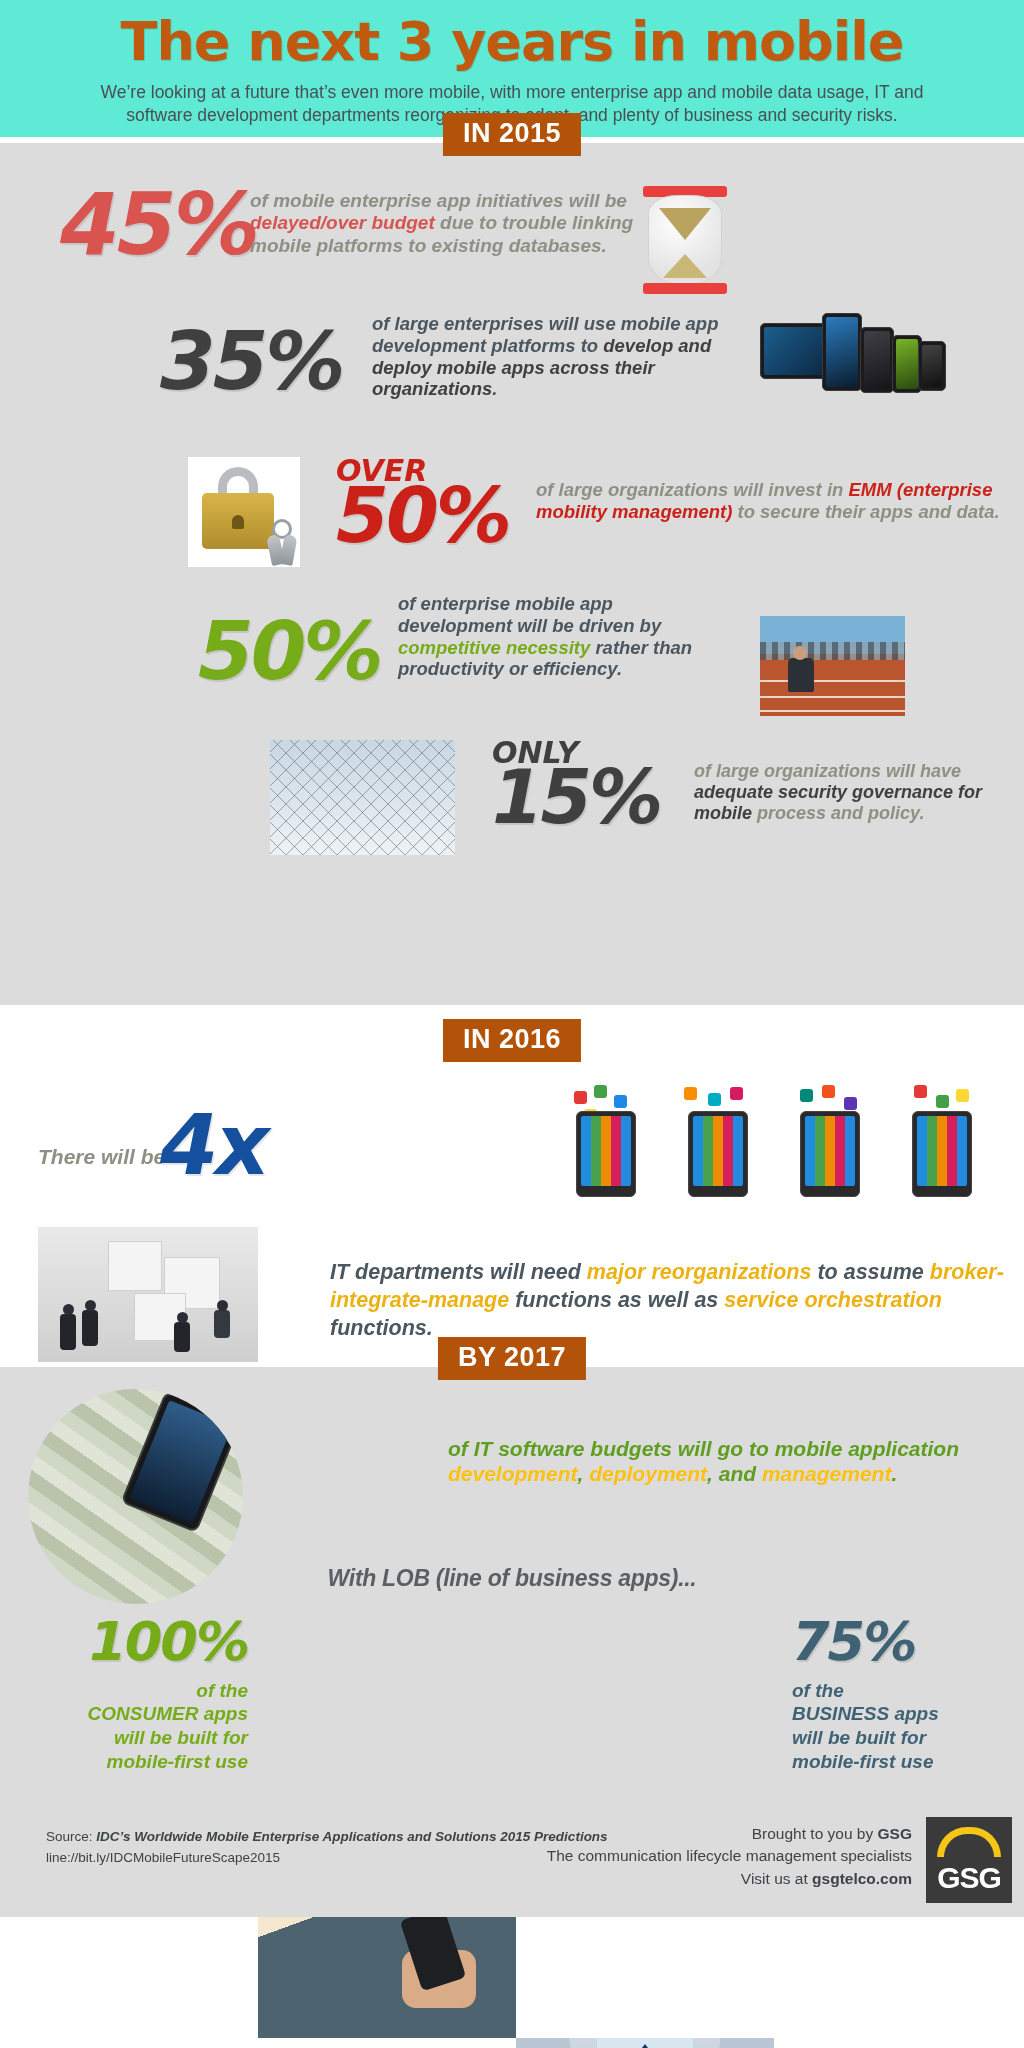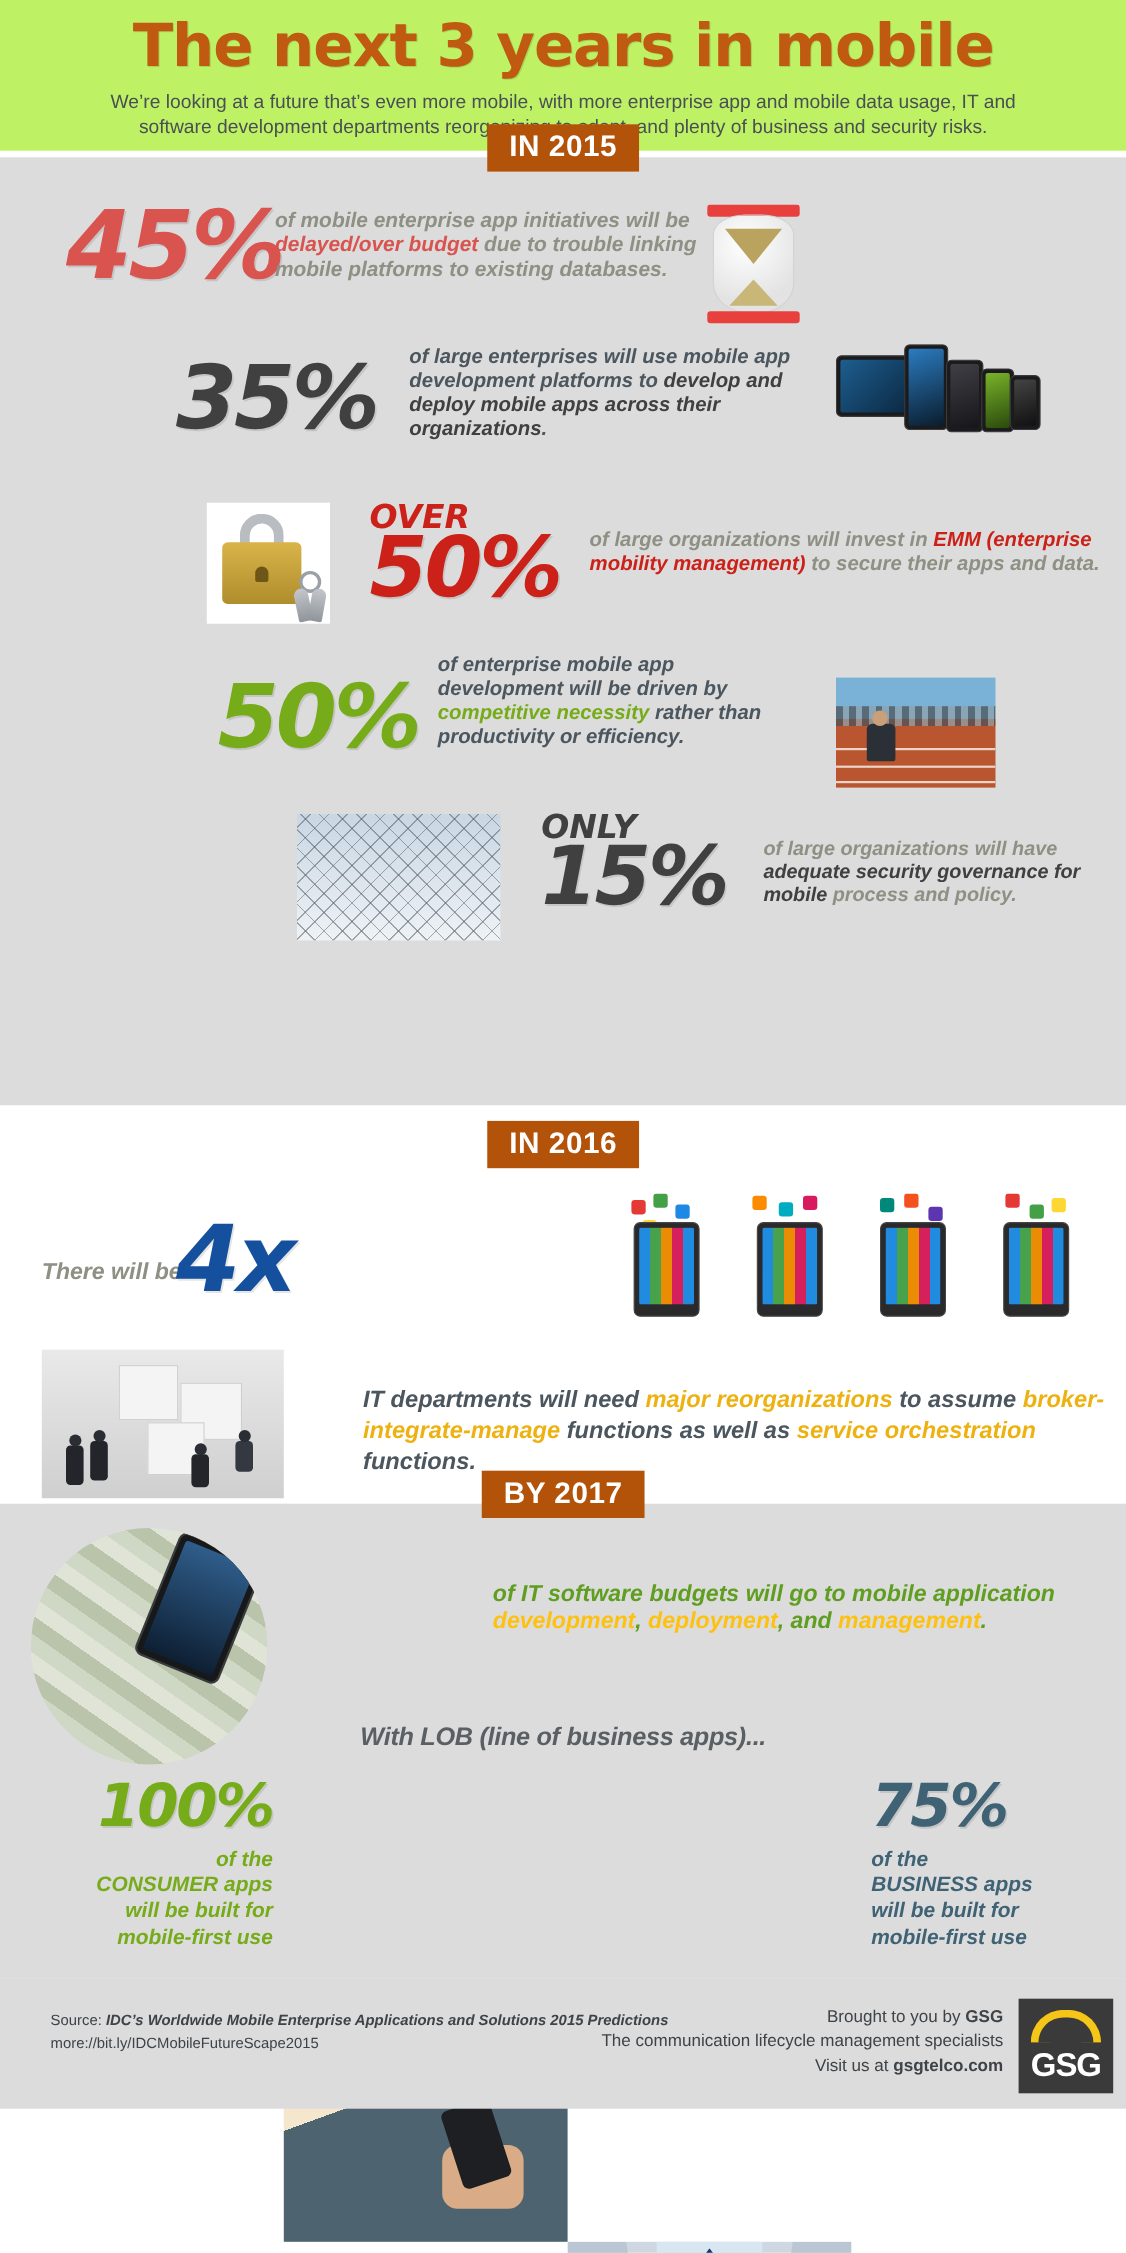--- a/index.html
+++ b/index.html
@@ -6,21 +6,21 @@
   html, body {
     width: 1024px;
     height: 2048px;
     font-family: "Liberation Sans", sans-serif;
     background: #ffffff;
     overflow: hidden;
   }
   .page { position: relative; width: 1024px; height: 2048px; }
 
   
-  .header { background:#bef264; padding: 14px 40px 10px; text-align:center; }
+  .header { background:#5eead4; padding: 14px 40px 10px; text-align:center; }
   .title {
     color:#c05a10;
     font-size: 54px;
     font-weight: bold;
     letter-spacing: -1px;
     line-height: 1.05;
     font-family: "DejaVu Sans", sans-serif;
     text-shadow: 1px 1px 0 rgba(0,0,0,.12);
   }
   .subtitle {
@@ -411,21 +411,21 @@
         <div>BUSINESS apps</div>
         <div>will be built for</div>
         <div>mobile-first use</div>
       </div>
     </div>
   </div>
 
   <div class="footer">
     <div class="src">
       <div><span>Source: </span><b>IDC’s Worldwide Mobile Enterprise Applications and Solutions 2015 Predictions</b></div>
-      <div>more://bit.ly/IDCMobileFutureScape2015</div>
+      <div>line://bit.ly/IDCMobileFutureScape2015</div>
     </div>
     <div class="bright">
       <div><span>Brought to you by </span><b>GSG</b></div>
       <div>The communication lifecycle management specialists</div>
       <div><span>Visit us at </span><b>gsgtelco.com</b></div>
     </div>
     <div class="gsg-logo">
       <div class="gsg-arc"></div>
       <span>GSG</span>
     </div>

